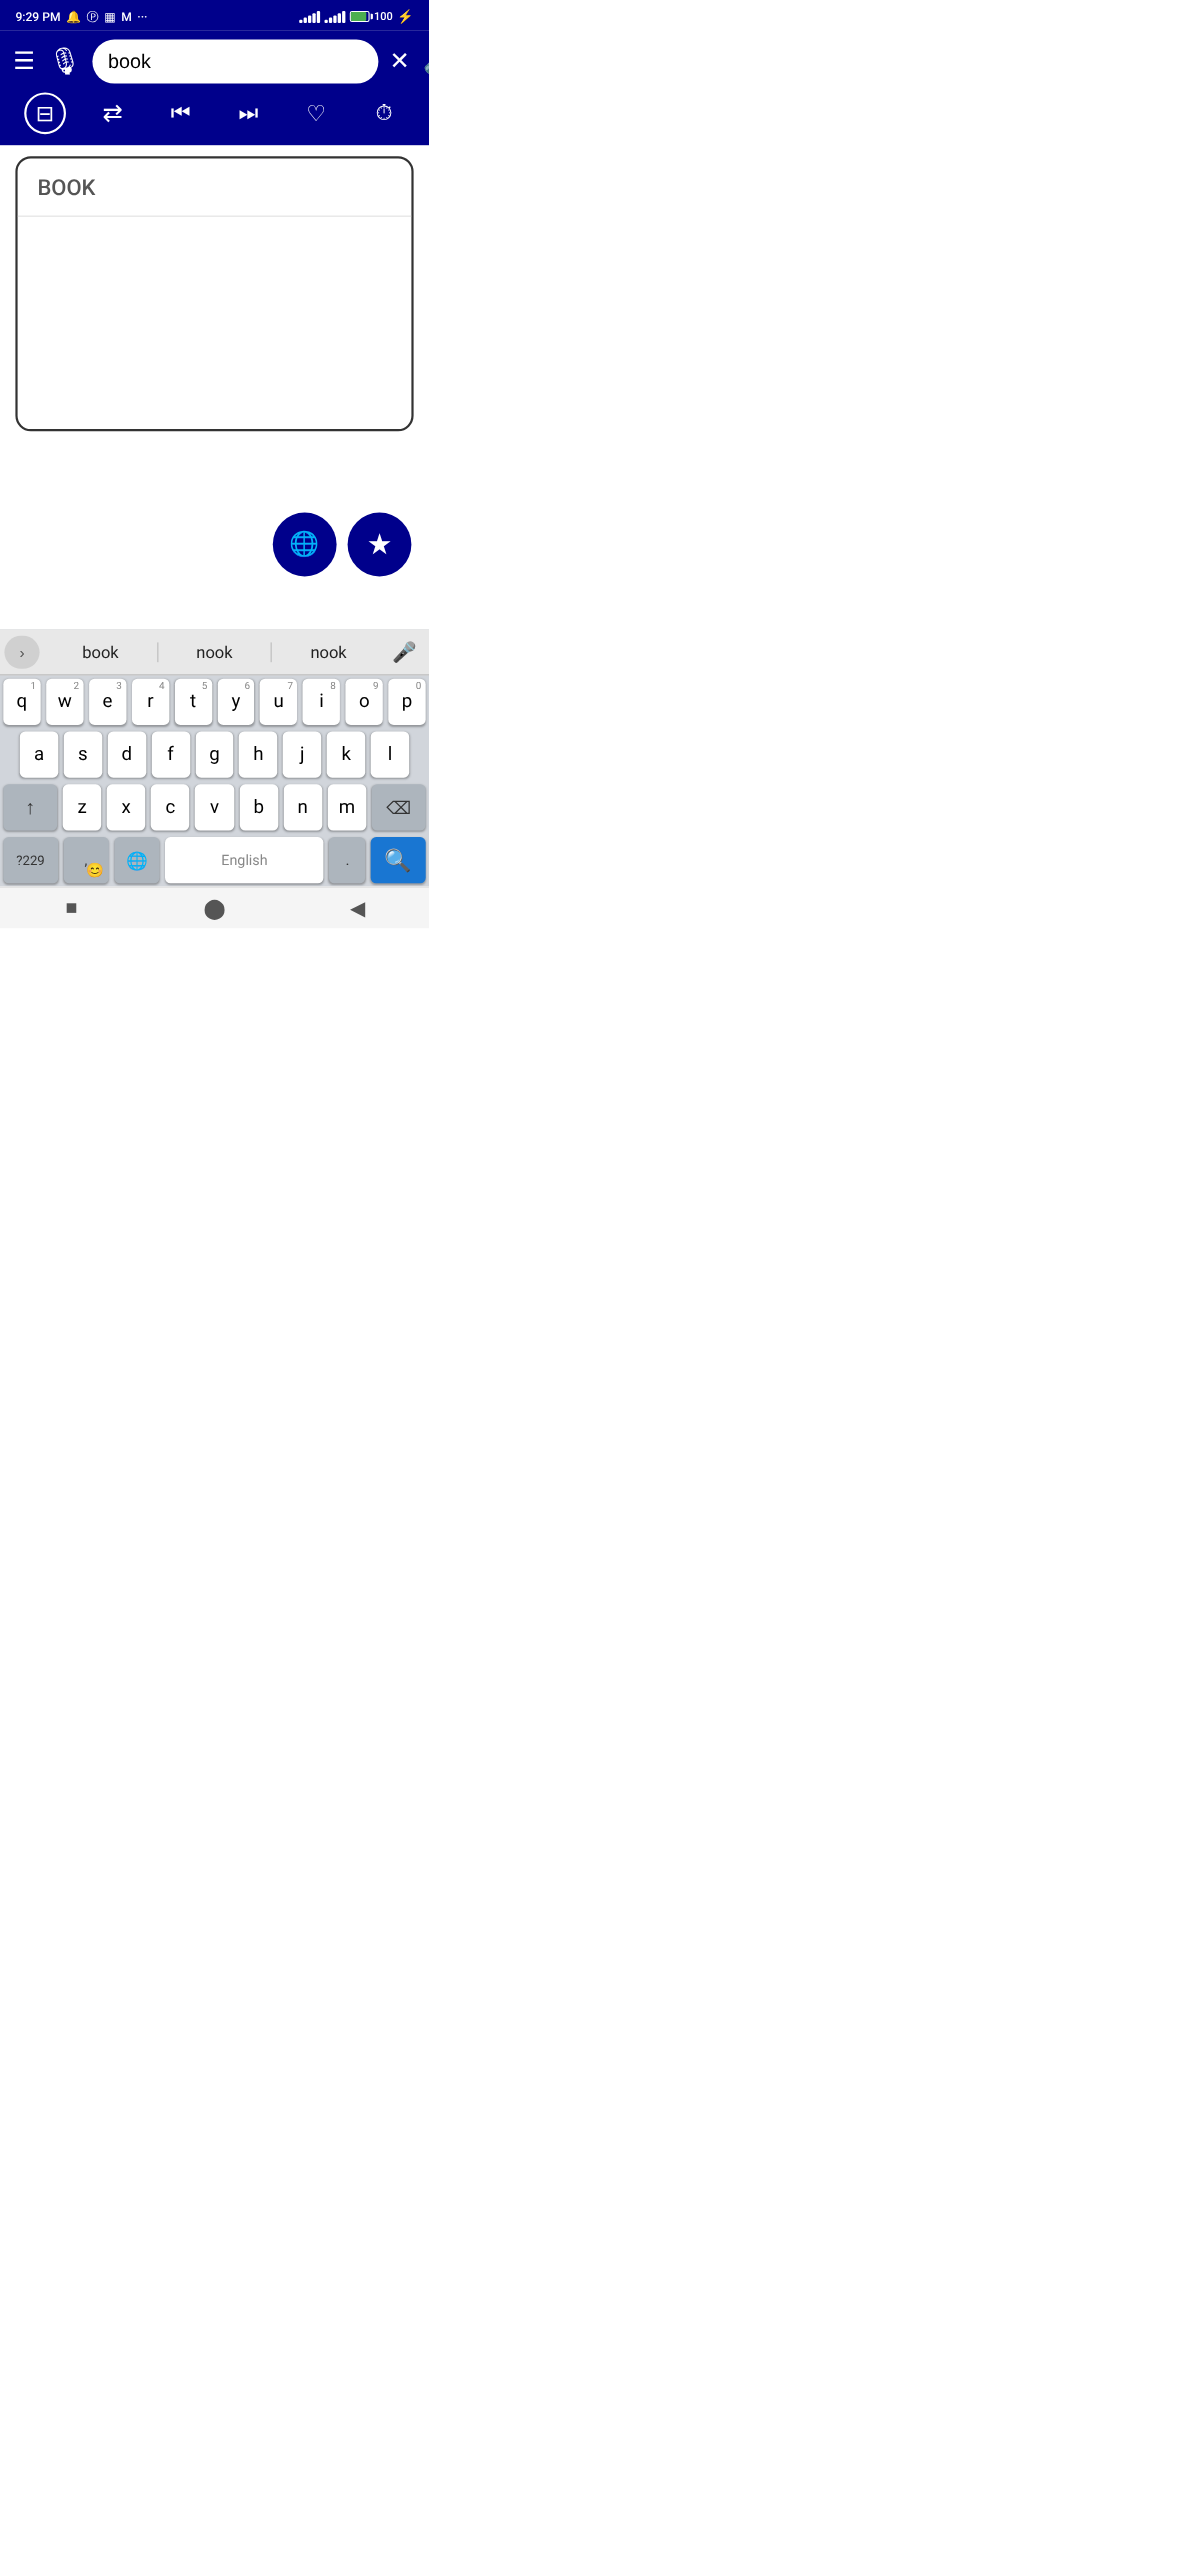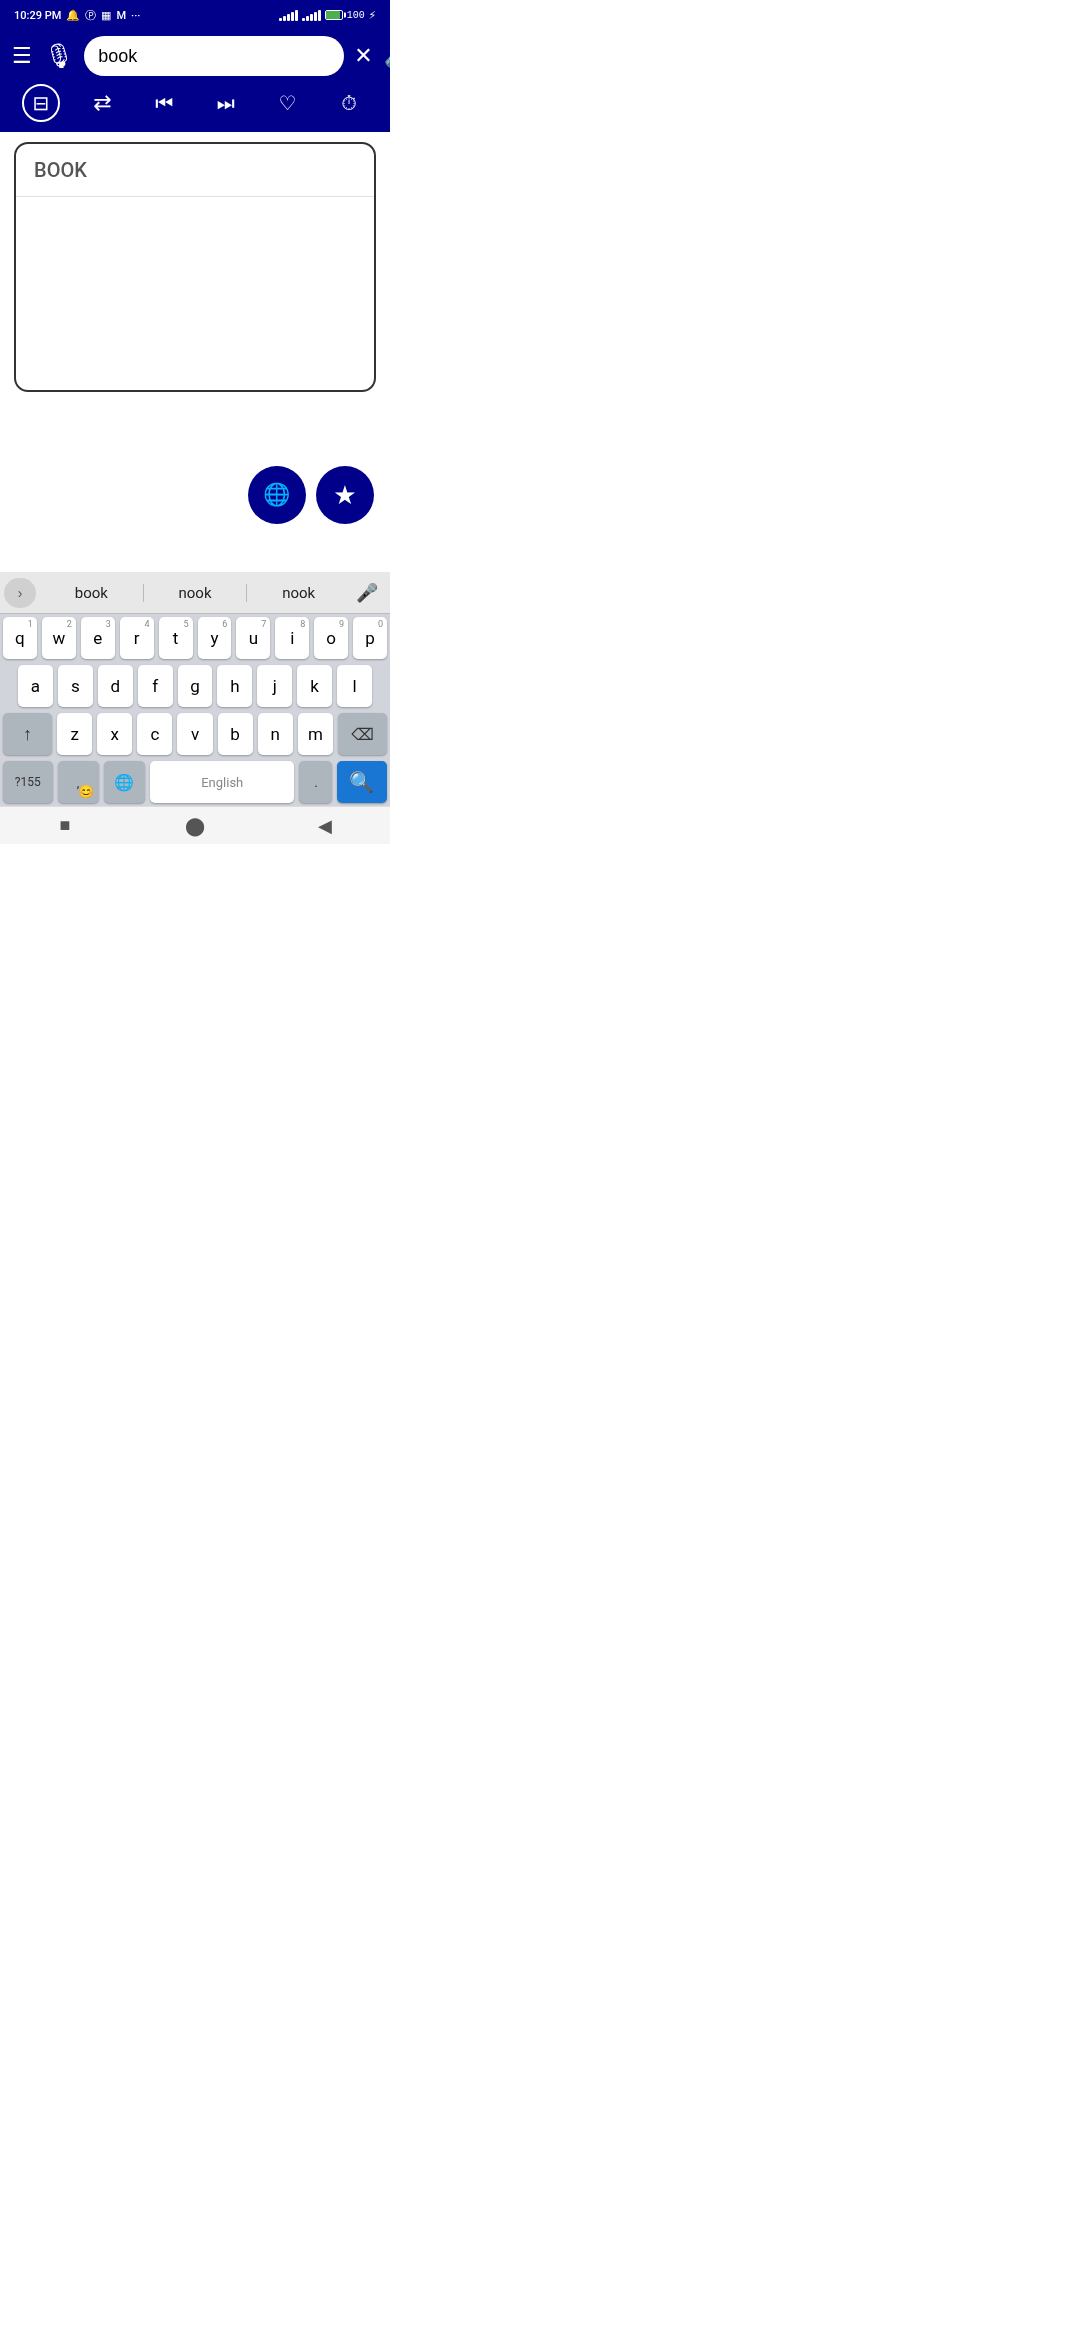--- a/index.html
+++ b/index.html
@@ -19,21 +19,21 @@
       color: #fff;
       display: flex;
       align-items: center;
       justify-content: space-between;
       padding: 6px 14px 4px 14px;
       height: 28px;
       font-size: 11px;
       font-weight: 500;
     }
     .status-left { display: flex; align-items: center; gap: 5px; }
-    .status-right { display: flex; align-items: center; gap: 4px; font-family: Liberation Mono, monospace; }
+    .status-right { display: flex; align-items: center; gap: 4px; }
     .signal-bars { display: flex; align-items: flex-end; gap: 1px; }
     .signal-bar { background: #fff; width: 3px; border-radius: 1px; }
     .battery-icon {
       width: 18px; height: 10px; border: 1.5px solid #fff; border-radius: 2px;
       position: relative; display: flex; align-items: center;
     }
     .battery-icon::after {
       content: ''; position: absolute; right: -4px; top: 50%; transform: translateY(-50%);
       width: 2px; height: 5px; background: #fff; border-radius: 0 1px 1px 0;
     }
@@ -251,21 +251,21 @@
       font-size: 18px; color: #555;
       width: 60px; height: 30px;
       display: flex; align-items: center; justify-content: center;
     }
   </style>
 </head>
 <body>
 
 <div class="status-bar">
   <div class="status-left">
-    <span>10:29 PM</span>
+    <span>9:29 PM</span>
     <span>🔔</span>
     <span>Ⓟ</span>
     <span>▦</span>
     <span>M</span>
     <span>···</span>
   </div>
   <div class="status-right">
     <div class="signal-bars">
       <div class="signal-bar" style="height:3px"></div>
       <div class="signal-bar" style="height:5px"></div>
@@ -404,21 +404,21 @@
     <div class="key">c</div>
     <div class="key">v</div>
     <div class="key">b</div>
     <div class="key">n</div>
     <div class="key">m</div>
     <div class="key key-special key-action" style="flex:1.4; font-size:16px;">⌫</div>
   </div>
 
   <div class="key-row">
     <div class="key key-special" style="flex:1.2;">
-      <span style="font-size:12px;">?155</span>
+      <span style="font-size:12px;">?229</span>
     </div>
     <div class="key key-special" style="flex:1;">
       <span style="font-size:13px;">,</span>
       <span style="font-size:13px; position:absolute; bottom:4px; right:4px;">😊</span>
     </div>
     <div class="key key-special" style="flex:1; font-size:16px;">🌐</div>
     <div class="key key-space" style="flex:3.5;justify-content:center;">
       <span>English</span>
     </div>
     <div class="key key-special" style="flex:0.8;">.</div>

